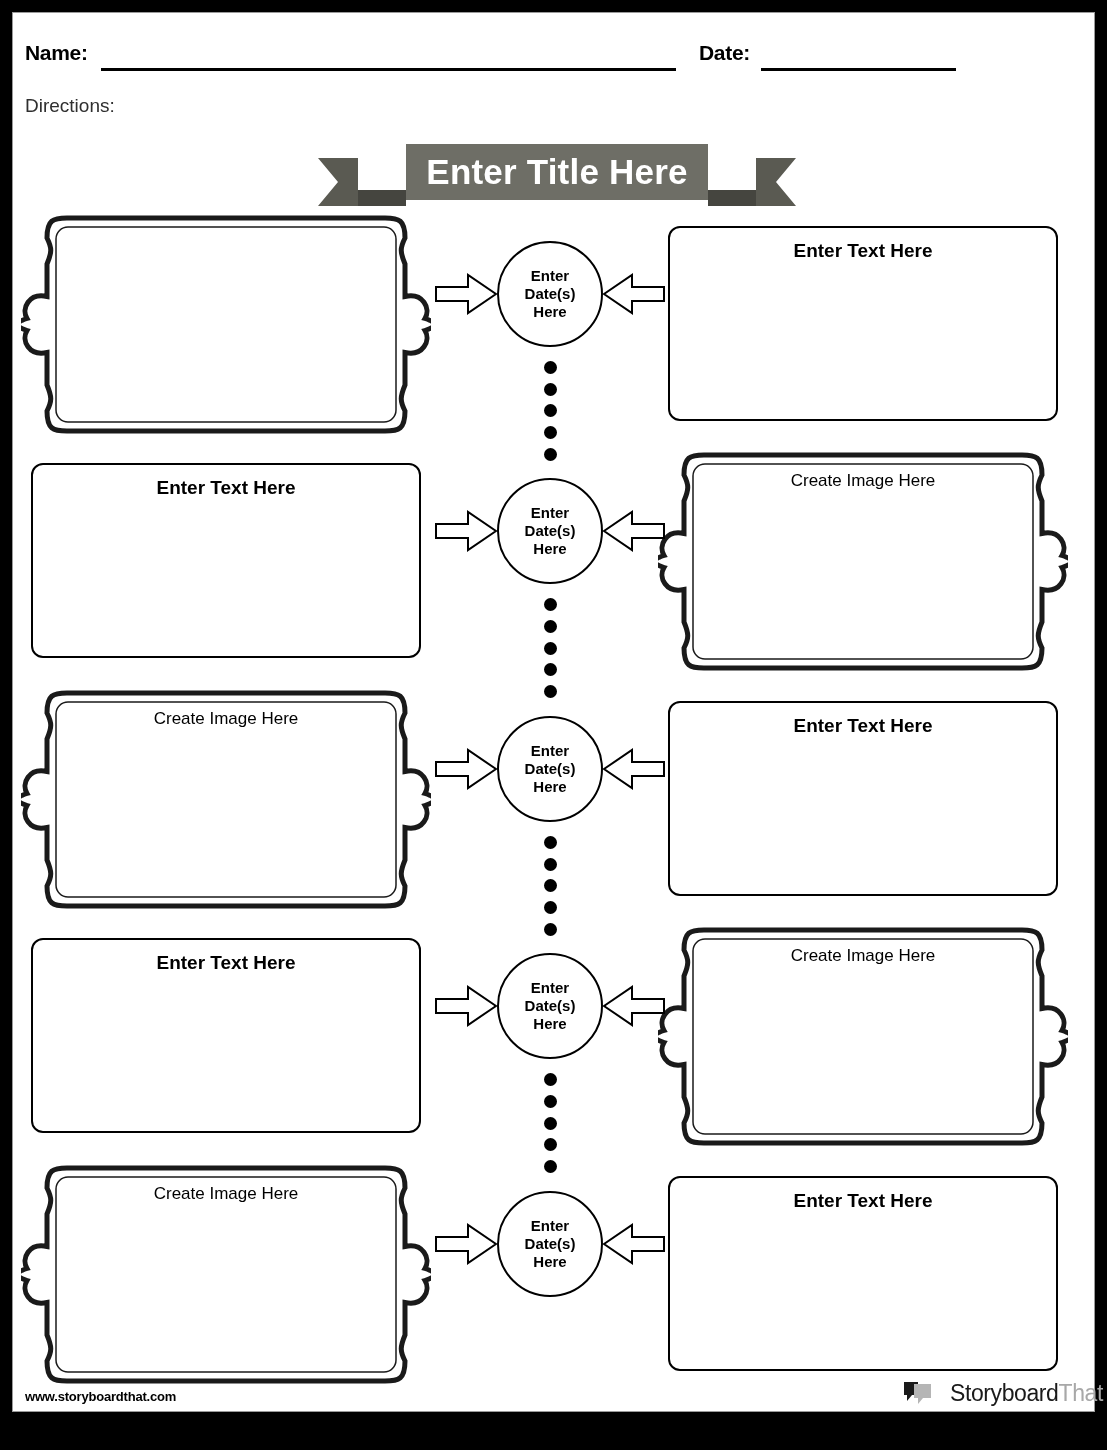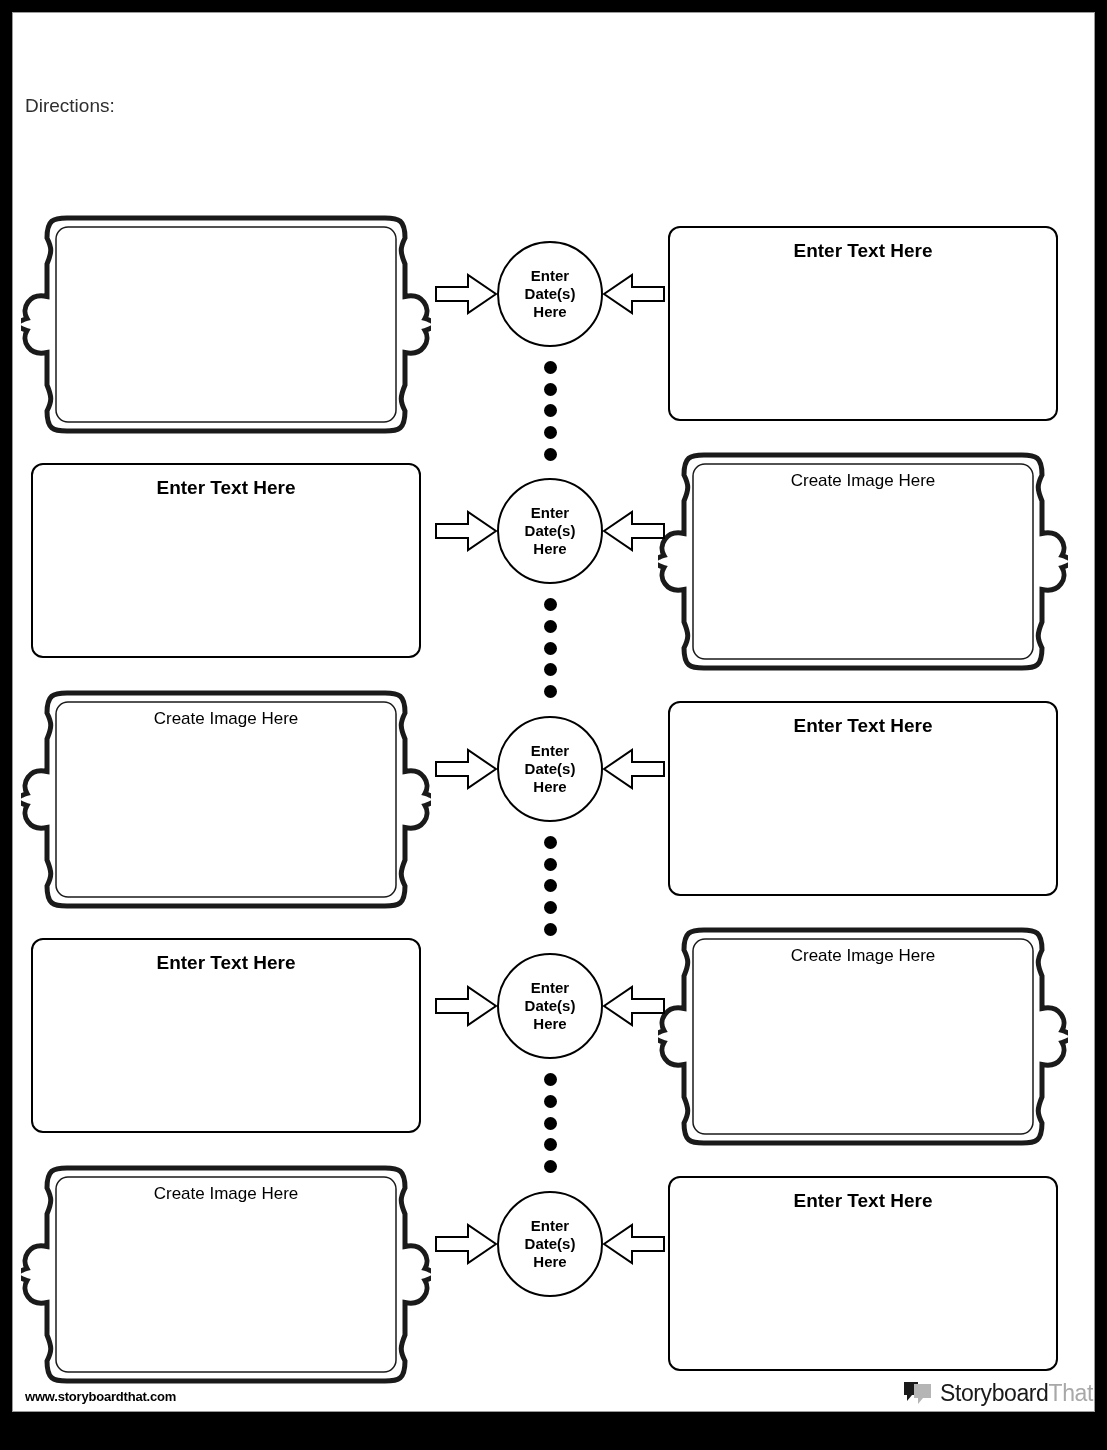--- a/index.html
+++ b/index.html
@@ -179,38 +179,59 @@
     font-weight: bold;
     color: #000;
     letter-spacing: -0.2px;
   }
   .brand {
     position: absolute;
     left: 890px;
     top: 1367px;
     display: flex;
     align-items: center;
-    gap: 7px;
+    gap: 17px;
   }
   .brand-text {
     font-size: 23px;
     font-weight: normal;
     letter-spacing: -0.4px;
     white-space: nowrap;
   }
   .brand-a { color: #1a1a1a; }
   .brand-b { color: #a8a8a8; }
 </style>
 </head>
 <body>
 
 <div class="page-outer">
 
+  <div class="header-row">
+    <span class="name-label">Name:</span>
+    <div class="name-rule"></div>
+    <span class="date-label">Date:</span>
+    <div class="date-rule"></div>
+  </div>
   <span class="directions-label">Directions:</span>
 
+  <div class="ribbon-wrap">
+    <svg width="478" height="68" viewBox="0 0 478 68">
+
+      <path d="M0 14 L40 14 L40 62 L0 62 L20 38 Z" fill="#5a5a52"></path>
+
+      <path d="M478 14 L438 14 L438 62 L478 62 L458 38 Z" fill="#5a5a52"></path>
+
+      <path d="M40 46 L88 46 L88 62 L40 62 Z" fill="#45453f"></path>
+
+      <path d="M438 46 L390 46 L390 62 L438 62 Z" fill="#45453f"></path>
+
+      <rect x="88" y="0" width="302" height="56" fill="#6e6e66"></rect>
+    </svg>
+    <div class="ribbon-title">Enter Title Here</div>
+  </div>
 
   <div class="rows" id="rows-container">
       <div class="row">
         <div class="ornate" style="left:8px; top:199px; width:410px; height:225px;">
               <svg width="410" height="225" viewBox="0 0 410 225">
       <path d="M 46 6 L 364 6 C 378 6, 384 8, 384 26 C 379 36, 379 40, 384 52 L 384 84.5 C 402 80.5, 410 96.5, 404 106.5 C 416 110.5, 416 114.5, 404 118.5 C 410 128.5, 402 144.5, 384 140.5 L 384 173 C 379 185, 379 189, 384 199 C 384 217, 378 219, 364 219 L 46 219 C 32 219, 26 217, 26 199 C 31 189, 31 185, 26 173 L 26 140.5 C 8 144.5, 0 128.5, 6 118.5 C -6 114.5, -6 110.5, 6 106.5 C 0 96.5, 8 80.5, 26 84.5 L 26 52 C 31 40, 31 36, 26 26 C 26 8, 32 6, 46 6 Z" fill="#ffffff" stroke="#1a1a1a" stroke-width="5"></path>
       <rect x="35" y="15" width="340" height="195" rx="12" fill="#ffffff" stroke="#1a1a1a" stroke-width="1.5"></rect>
     </svg>
               <div class="ornate-label"></div>
             </div>

